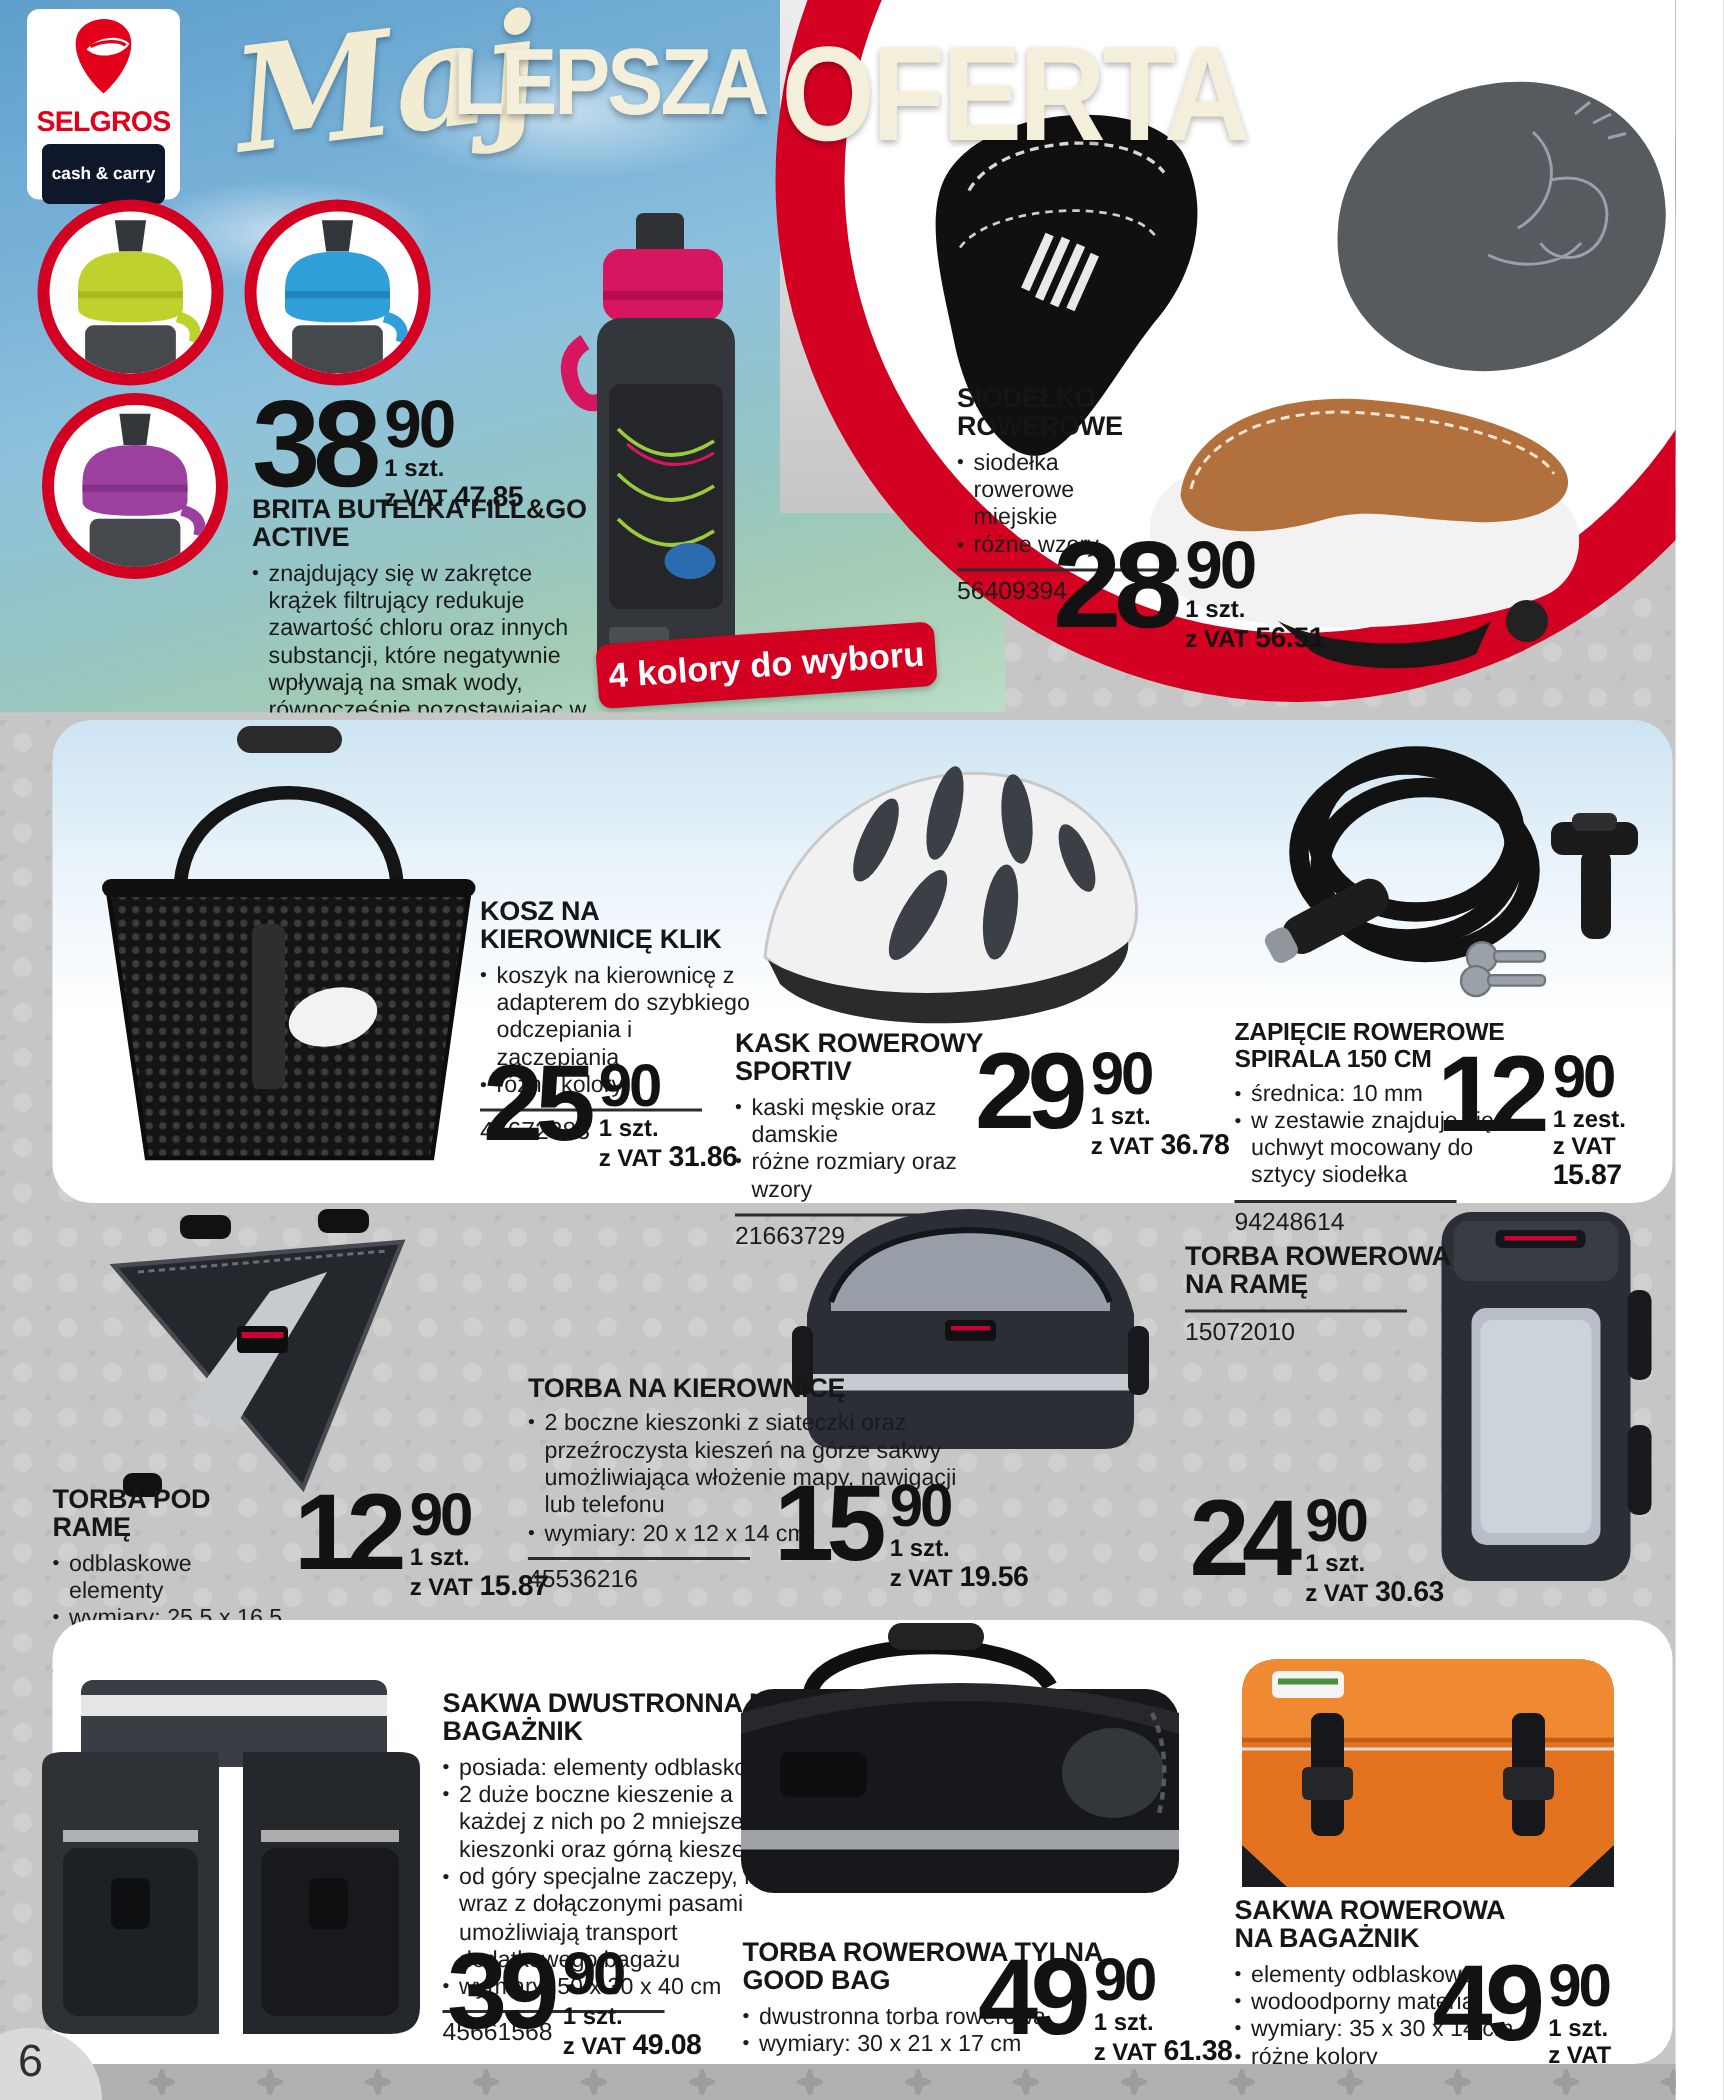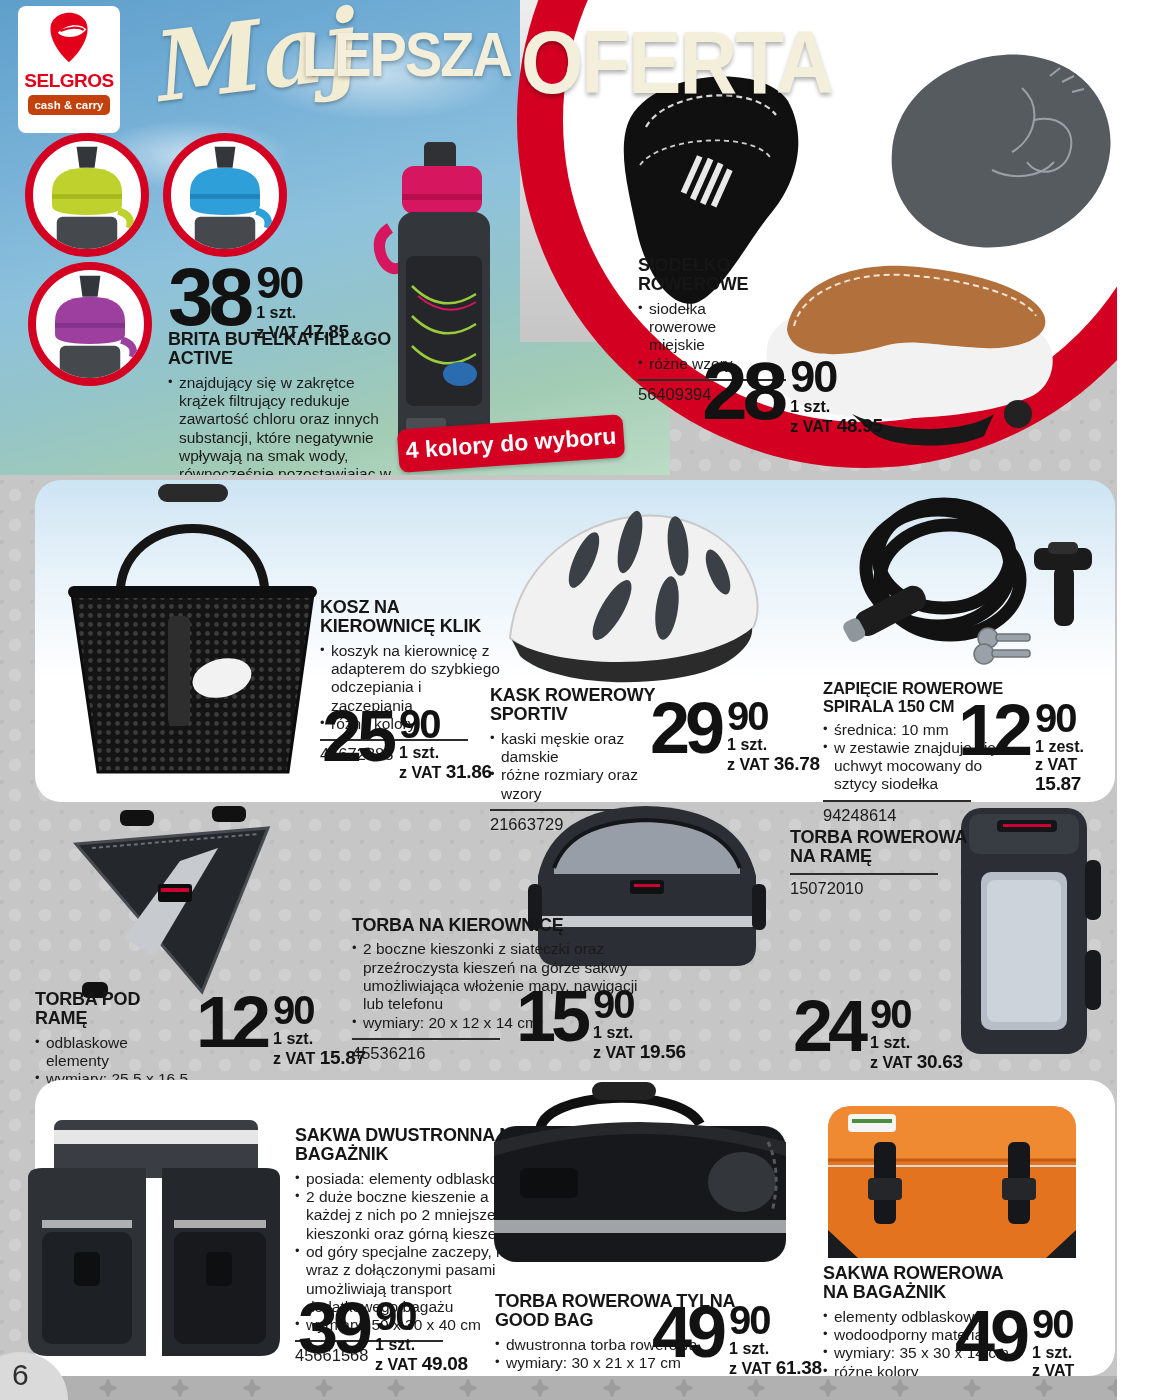--- a/index.html
+++ b/index.html
@@ -20,22 +20,22 @@
       radial-gradient(circle 170px at 92% 12%,#1d1d1d 0 52%,rgba(29,29,29,0) 62%),
       radial-gradient(ellipse 150px 190px at 100% 58%,#2c2c2c 0 55%,rgba(44,44,44,0) 65%),
       radial-gradient(circle 120px at 70% -8%,#4a4a4a 0 50%,rgba(74,74,74,0) 60%),
       linear-gradient(180deg,#ededed 0%,#d8d8d8 55%,#c6c6c6 100%)}
   .red-circle{left:517px;top:-228px;width:696px;height:696px;border-radius:50%;
     border:46px solid #d30021;background:#fff;box-sizing:border-box}
   
   .logo-panel{left:18px;top:6px;width:102px;height:127px;background:#fff;border-radius:8px;
     display:flex;flex-direction:column;align-items:center;padding-top:6px;box-sizing:border-box}
   .logo-name{color:#e2001a;font-weight:900;font-size:19px;letter-spacing:-0.5px;margin-top:2px}
-  .logo-tag{background:#c2410c;color:#fff;font-weight:700;font-size:11.5px;border-radius:5px;
-    padding:4px 6px;margin-top:3px;white-space:nowrap}
+  .logo-tag{background:#0f172a;color:#fff;font-weight:700;font-size:11.5px;border-radius:5px;
+    padding:14px 6px;margin-top:3px;white-space:nowrap}
   
   .hdr-script{left:156px;top:8px;font-family:"DejaVu Serif",serif;font-style:italic;font-weight:700;
     font-size:96px;color:#f2ecd2;transform:rotate(-7deg);text-shadow:0 2px 4px rgba(0,0,0,.3);line-height:1}
   .hdr-rest{left:302px;top:30px;display:flex;align-items:flex-start;color:#f4efda;
     text-shadow:0 2px 4px rgba(0,0,0,.3);letter-spacing:-2px}
   .hdr-w1{font-weight:900;font-size:56px;line-height:.9;transform:scaleY(1.12)}
   .hdr-w2{font-weight:900;font-size:80px;line-height:.82;margin-left:10px;transform:scaleY(1.12)}
   
   .cap-circle{width:124px;height:124px;border-radius:50%;border:8px solid #d30021;background:#fff;
     box-sizing:border-box;overflow:hidden;display:flex;justify-content:center;align-items:flex-end}
@@ -198,21 +198,21 @@
         <li>siodełka rowerowe miejskie</li>
         <li>różne wzory</li>
       </ul>
       <div class="pcode">56409394</div>
     </div>
     <div class="abs pr xl" style="left:702px;top:358px">
       <span class="pr-int">28</span>
       <span class="pr-col">
         <span class="pr-frac">90</span>
         <span class="pr-unit">1 szt.</span>
-        <span class="pr-vat"><span>z VAT</span> <b>48.95</b></span>
+        <span class="pr-vat"><span>z VAT</span> <b>56.51</b></span>
       </span>
     </div>
   </div>
 
   <div class="abs card blue-top" style="left:35px;top:480px;width:1080px;height:322px"></div>
 
   <div class="abs" style="left:50px;top:476px;width:285px;height:302px">
     <svg width="285" height="302" viewBox="0 0 285 302">
       <defs>
         <pattern id="mesh" width="9" height="9" patternUnits="userSpaceOnUse">

